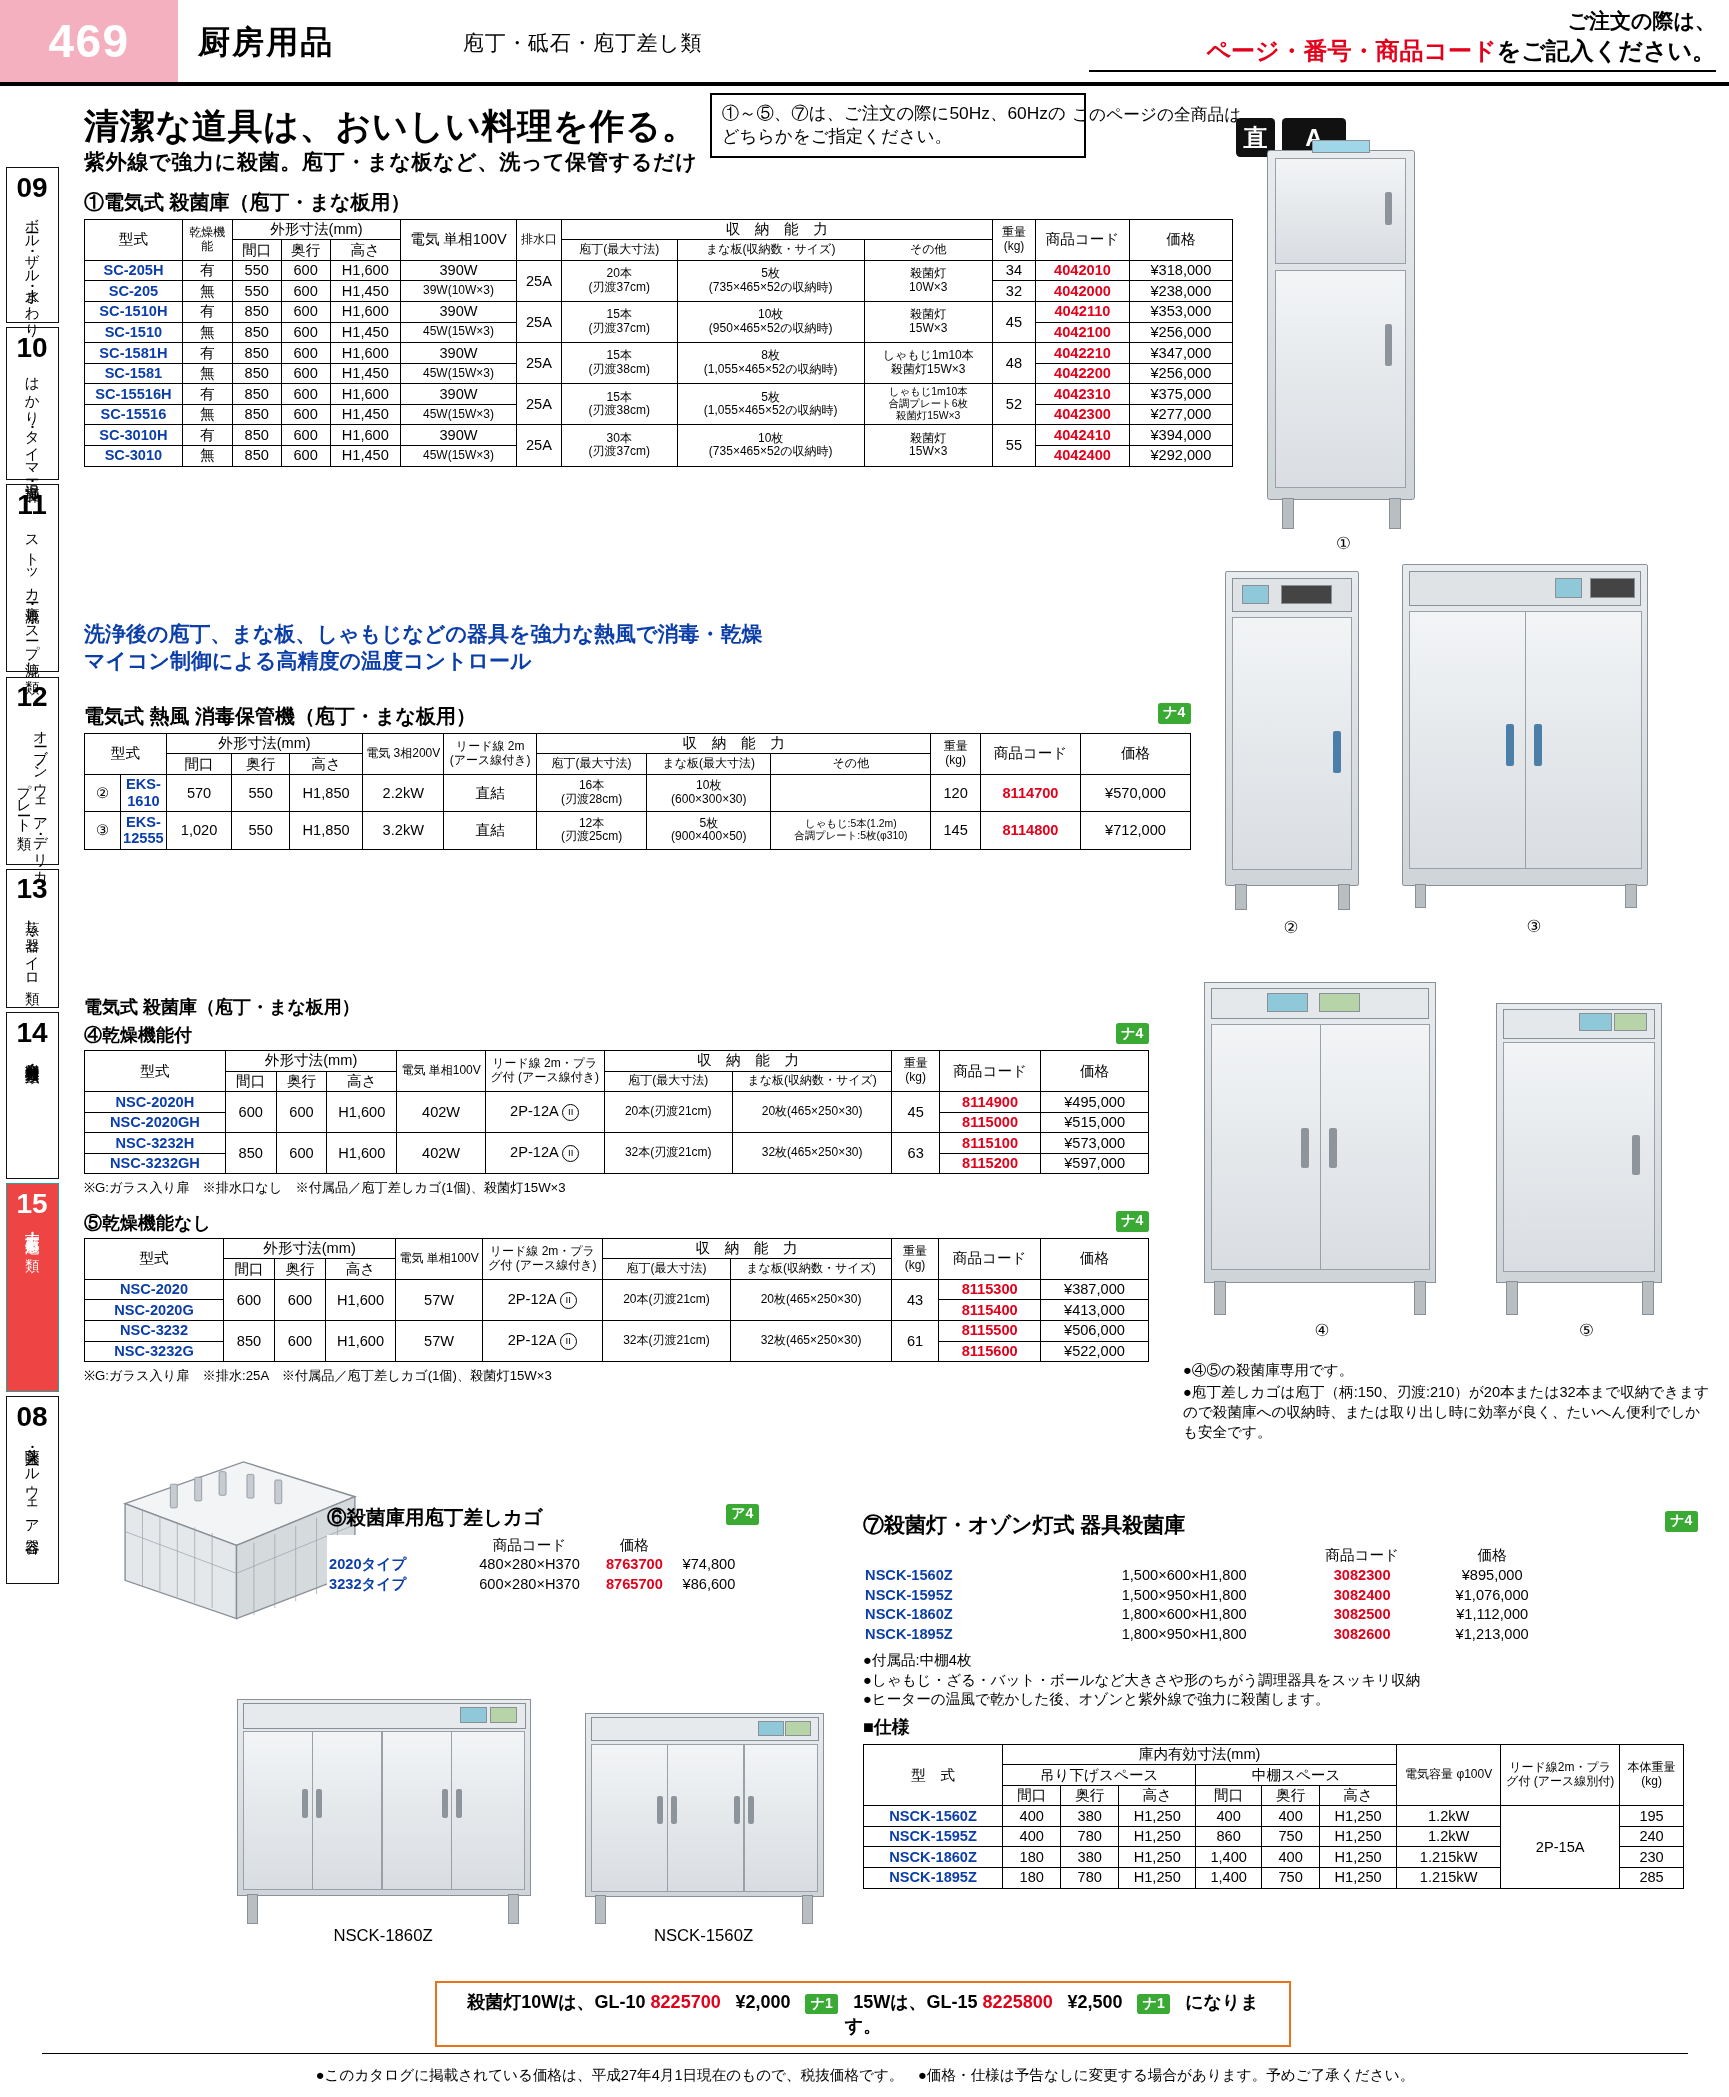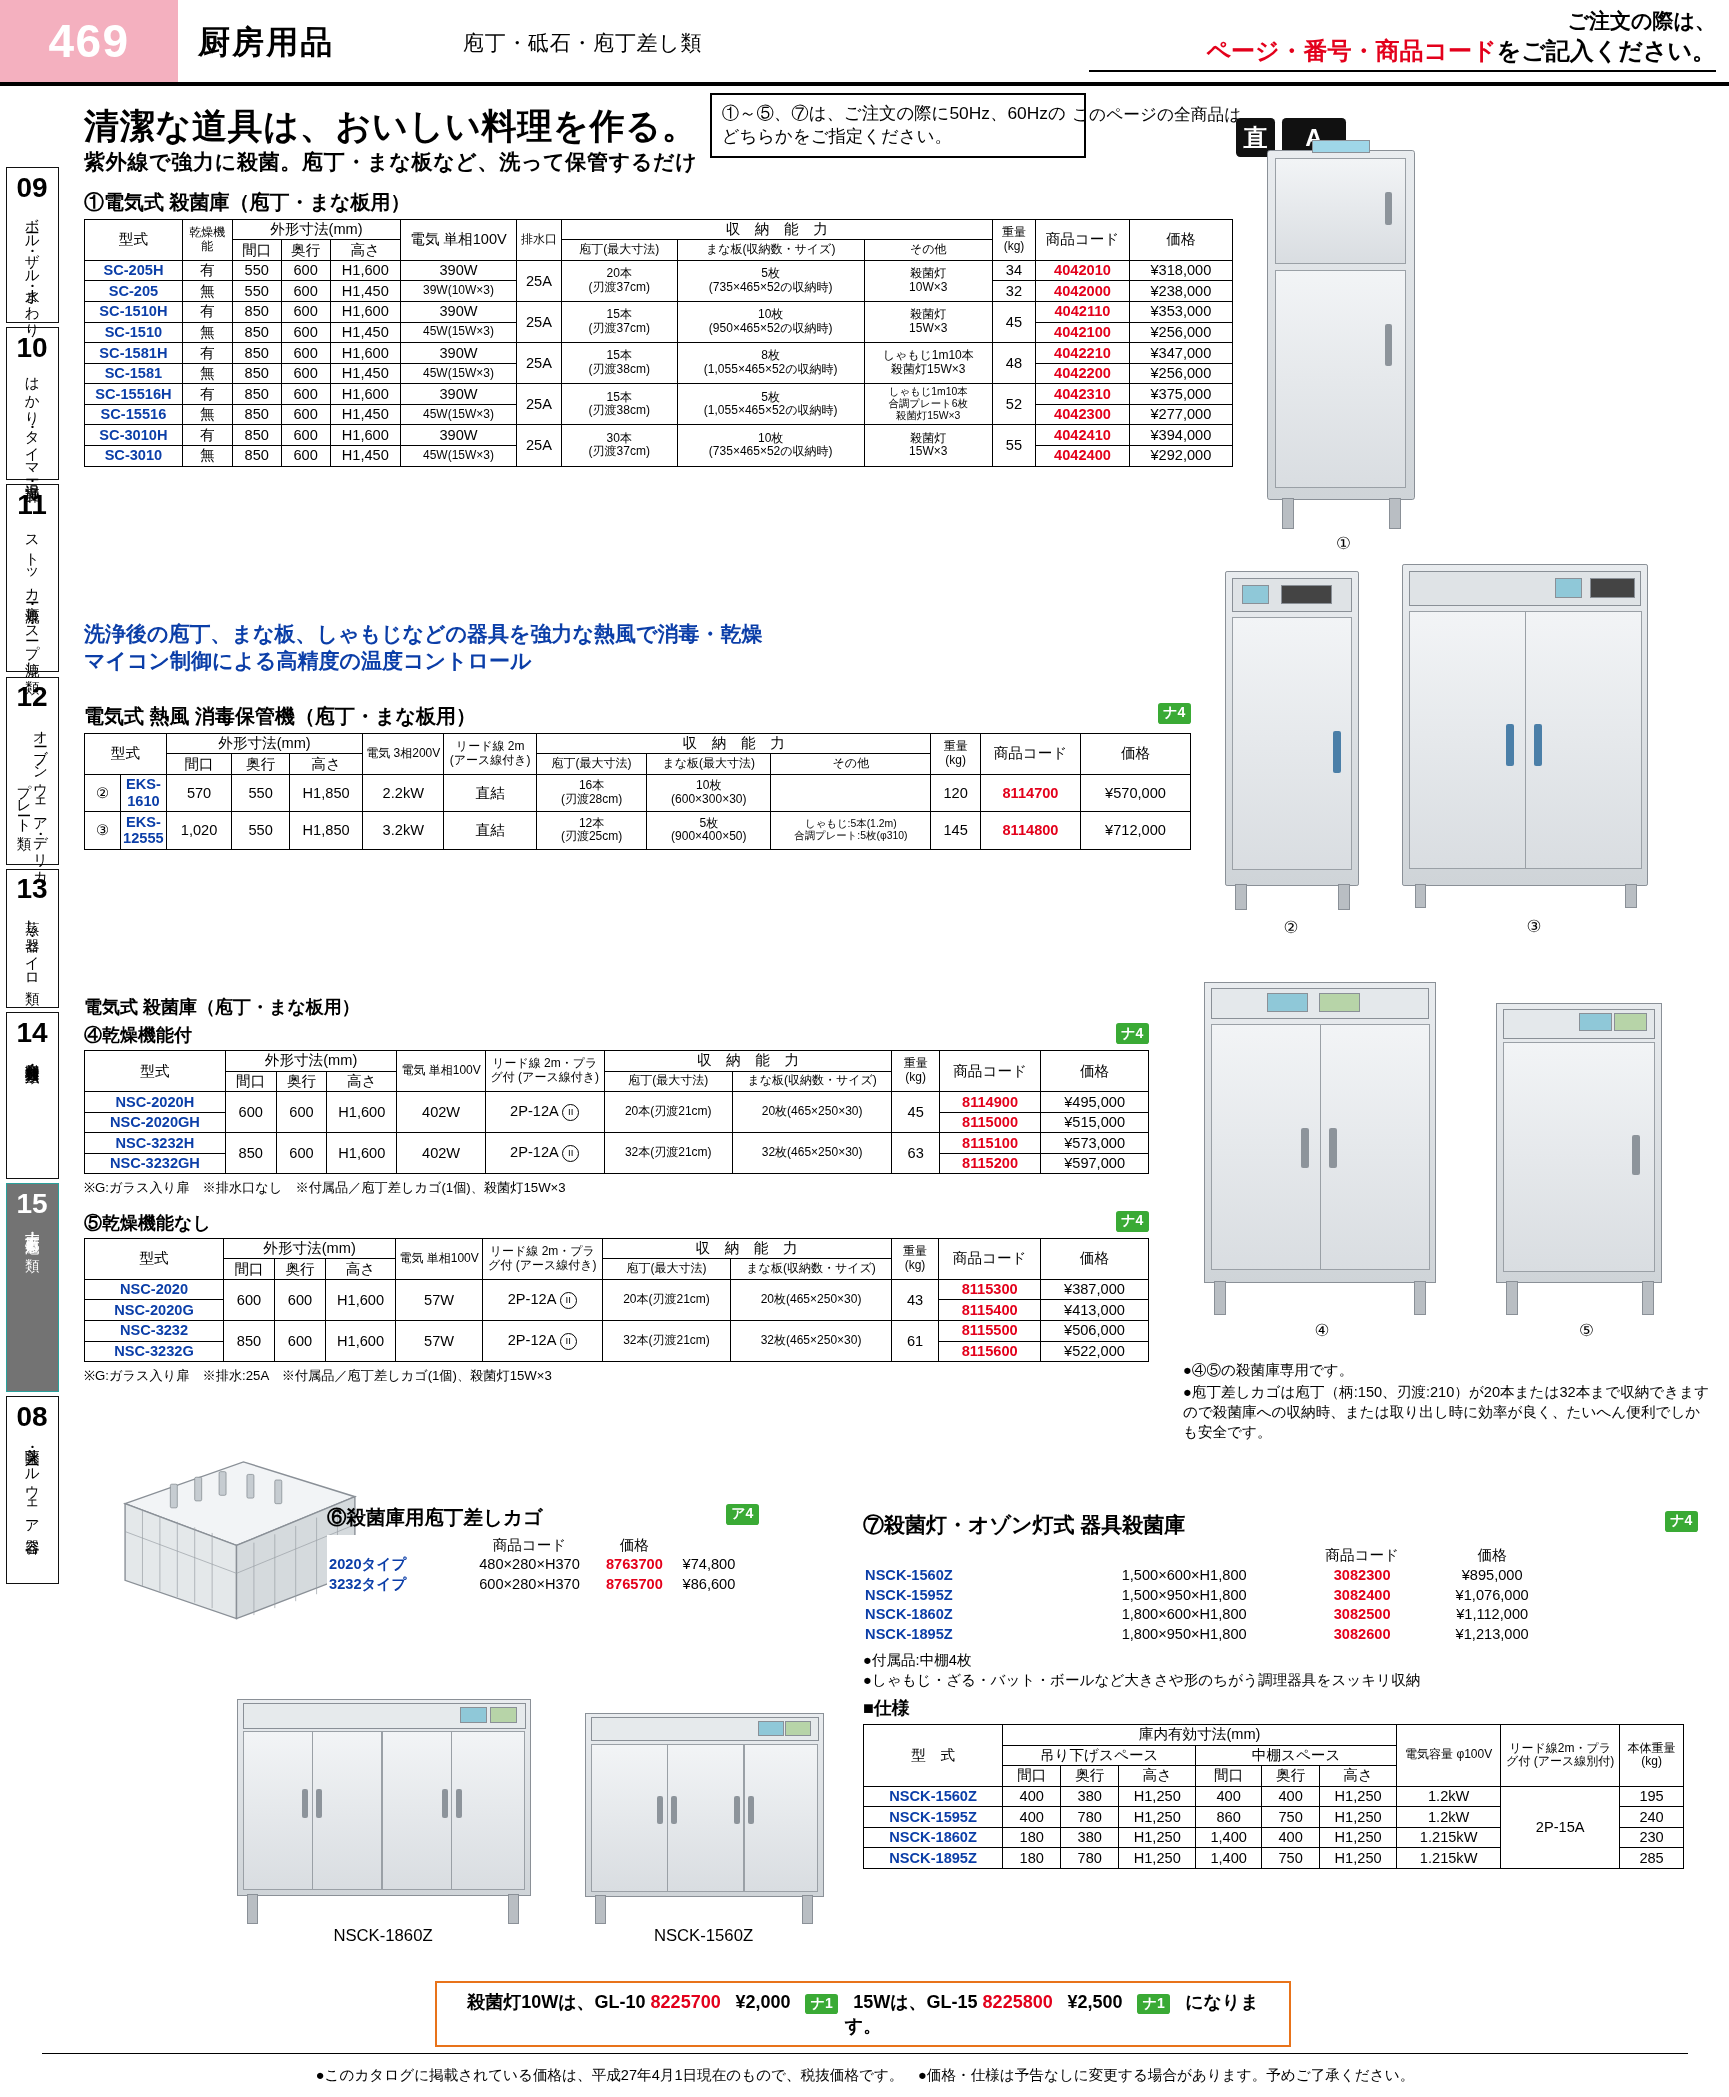--- a/index.html
+++ b/index.html
@@ -54,21 +54,21 @@
     background: #fff; border: 1.4px solid #111;
     text-align: center; padding: 5.6px 0 9.7px 0;
     box-sizing: border-box;
   }
   .side-tab .num { font-size: 28px; font-weight: bold; line-height: 1; }
   .side-tab .lbl {
     font-size: 14.6px; line-height: 1.12; margin-top: 5.6px;
     writing-mode: vertical-rl; text-orientation: upright;
     display: inline-block; letter-spacing: 0.7px;
   }
-  .side-tab.active { background: #737373; color: #fff; border-color: #29a19c; }
+  .side-tab.active { background: #ef4444; color: #fff; border-color: #29a19c; }
   .side-tab.active .num, .side-tab.active .lbl { color: #fff; }
 
   
   .title-main {
     position: absolute; left: 84px; top: 103px;
     font-size: 35px; font-weight: bold; letter-spacing: 0.7px;
   }
   .title-sub {
     position: absolute; left: 84px; top: 148px;
     font-size: 21px; font-weight: bold; letter-spacing: 0.7px;
@@ -745,20 +745,21 @@
       <td style="border:none;text-align:left" class="model">NSCK-1895Z</td>
       <td style="border:none">1,800×950×H1,800</td>
       <td style="border:none" class="code">3082600</td>
       <td style="border:none">¥1,213,000</td>
     </tr>
   </tbody>
     </table>
   <div style="margin-top:7px">
     <div class="bullet">●付属品:中棚4枚</div>
     <div class="bullet">●しゃもじ・ざる・バット・ボールなど大きさや形のちがう調理器具をスッキリ収納</div>
+    <div class="bullet">●ヒーターの温風で乾かした後、オゾンと紫外線で強力に殺菌します。</div>
   </div>
   <div style="font-size:18px;font-weight:bold;margin-top:5.6px">■仕様</div>
   <table class="spec" style="width:821px;margin-top:4.2px">
     <tbody>
         <tr>
       <th rowspan="3" style="width:153px">型　式</th>
       <th colspan="6">庫内有効寸法(mm)</th>
       <th rowspan="3" style="width:108px" class="small">電気容量 φ100V</th>
       <th rowspan="3" style="width:132px" class="small">リード線2m・プラグ付 (アース線別付)</th>
       <th rowspan="3" style="width:66px" class="small">本体重量(kg)</th>

